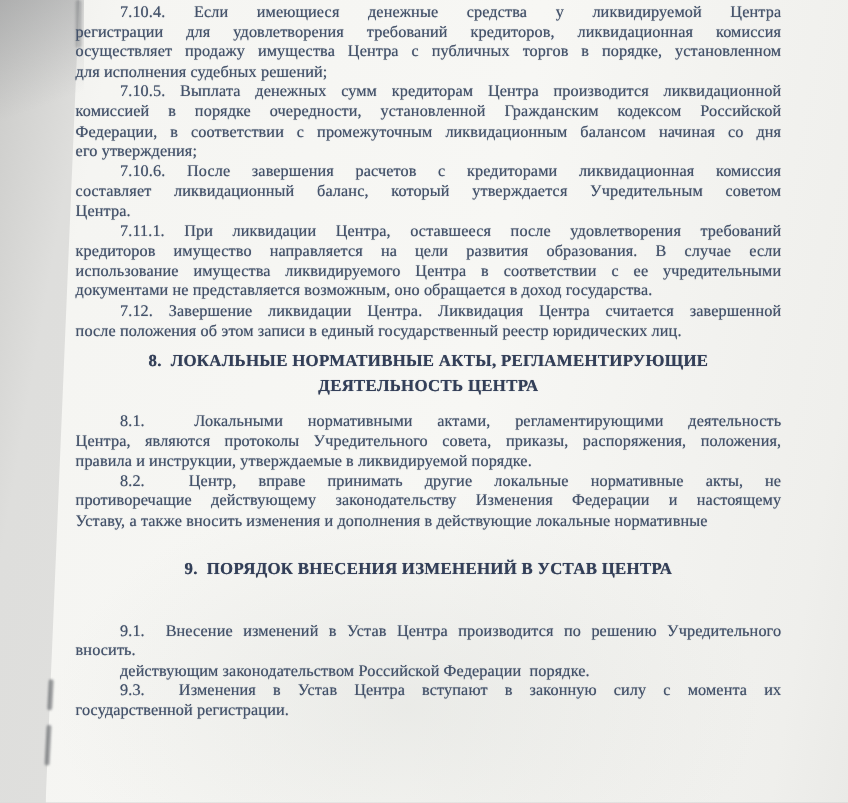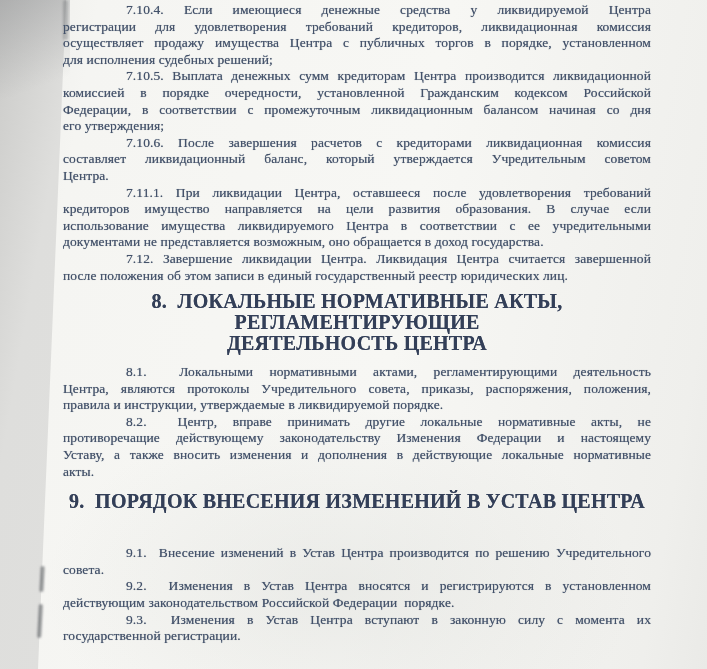--- a/index.html
+++ b/index.html
@@ -49,33 +49,33 @@
     line-height: 16.6px;
     color: #44526a;
     text-shadow: 0 0 0.7px rgba(70, 85, 110, 0.75);
     letter-spacing: 0.1px;
   }
   .para > div {
     white-space: nowrap;
     text-align: justify;
     text-align-last: justify;
   }
-  .para > div:first-child { text-indent: 37px; padding-left: 26px; }
+  .para > div:first-child { text-indent: 37px; }
   .para > div:last-child  { text-align-last: left; }
 
   .hblock { font-weight: bold; color: #333f58; letter-spacing: 0.25px; }
   .hblock > div {
     text-align: center;
     line-height: 21px;
-    font-size: 20px;
+    font-size: 14px;
     text-shadow: 0 0 0.6px rgba(45, 58, 82, 0.8);
   }
   .h8 { margin-top: 7px; }
   .after-h8 { margin-top: 10px; }
-  .h9 { margin-top: 11px; }
+  .h9 { margin-top: 21px; }
   .after-h9 { margin-top: 33px; }
 </style>
 </head>
 <body>
 
 <div class="scan-root">
   <div class="paper"></div>
   <div class="paper-edge-shadow"></div>
   <div class="corner-shade"></div>
   <div class="edge-mark m1"></div>
@@ -116,31 +116,29 @@
       </div>
     <div class="para after-h8">
         <div>8.1.&nbsp;&nbsp;Локальными нормативными актами, регламентирующими деятельность</div>
         <div>Центра, являются протоколы Учредительного совета, приказы, распоряжения, положения,</div>
         <div>правила и инструкции, утверждаемые в ликвидируемой порядке.</div>
       </div>
     <div class="para">
         <div>8.2.&nbsp;&nbsp;Центр, вправе принимать другие локальные нормативные акты, не</div>
         <div>противоречащие действующему законодательству Изменения Федерации и настоящему</div>
         <div>Уставу, а также вносить изменения и дополнения в действующие локальные нормативные</div>
-        <div>акты.</div>
       </div>
     <div class="hblock h9">
         <div>9.&nbsp;&nbsp;ПОРЯДОК ВНЕСЕНИЯ ИЗМЕНЕНИЙ В УСТАВ ЦЕНТРА</div>
       </div>
     <div class="para after-h9">
         <div>9.1.&nbsp;&nbsp;Внесение изменений в Устав Центра производится по решению Учредительного</div>
-        <div>совета.</div>
+        <div>вносить.</div>
       </div>
     <div class="para">
-        <div>9.2.&nbsp;&nbsp;Изменения в Устав Центра вносятся и регистрируются в установленном</div>
         <div>действующим законодательством Российской Федерации&nbsp; порядке.</div>
       </div>
     <div class="para">
         <div>9.3.&nbsp;&nbsp;Изменения в Устав Центра вступают в законную силу с момента их</div>
         <div>государственной регистрации.</div>
       </div>
   </div>
 </div>
 
 </body></html>

